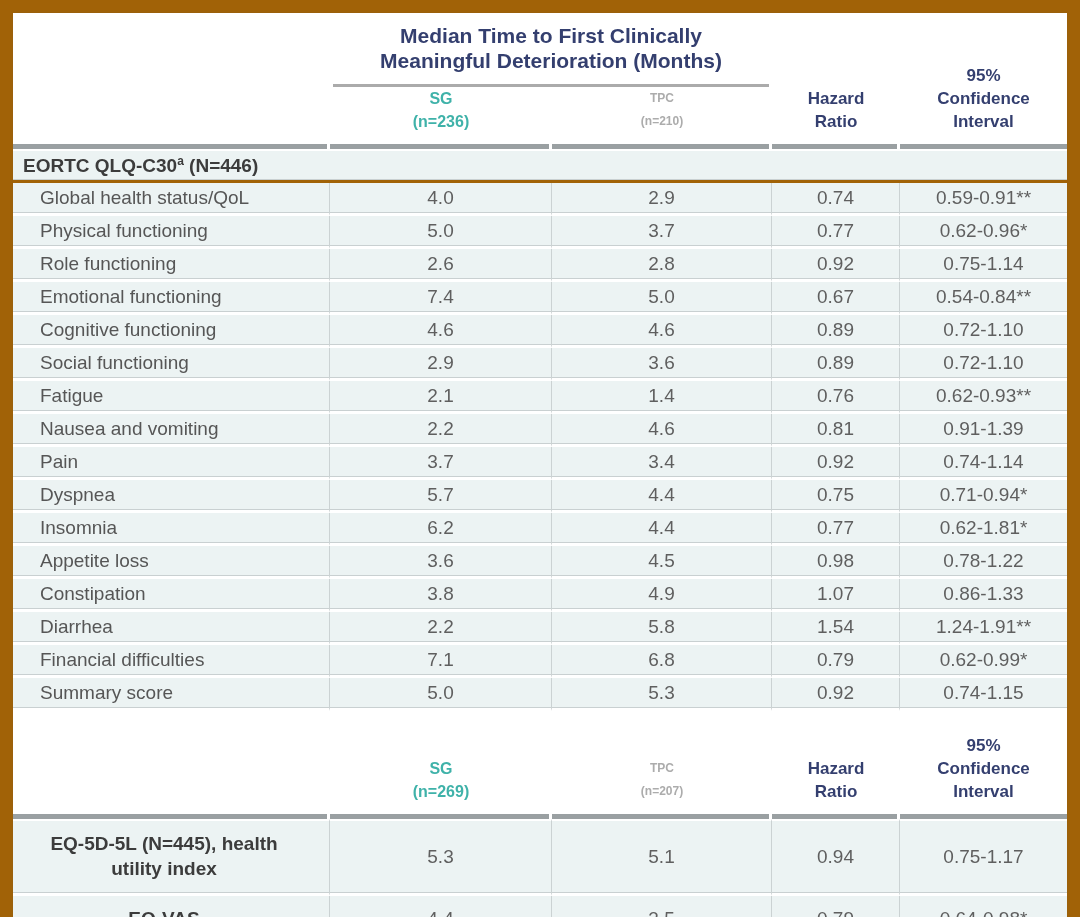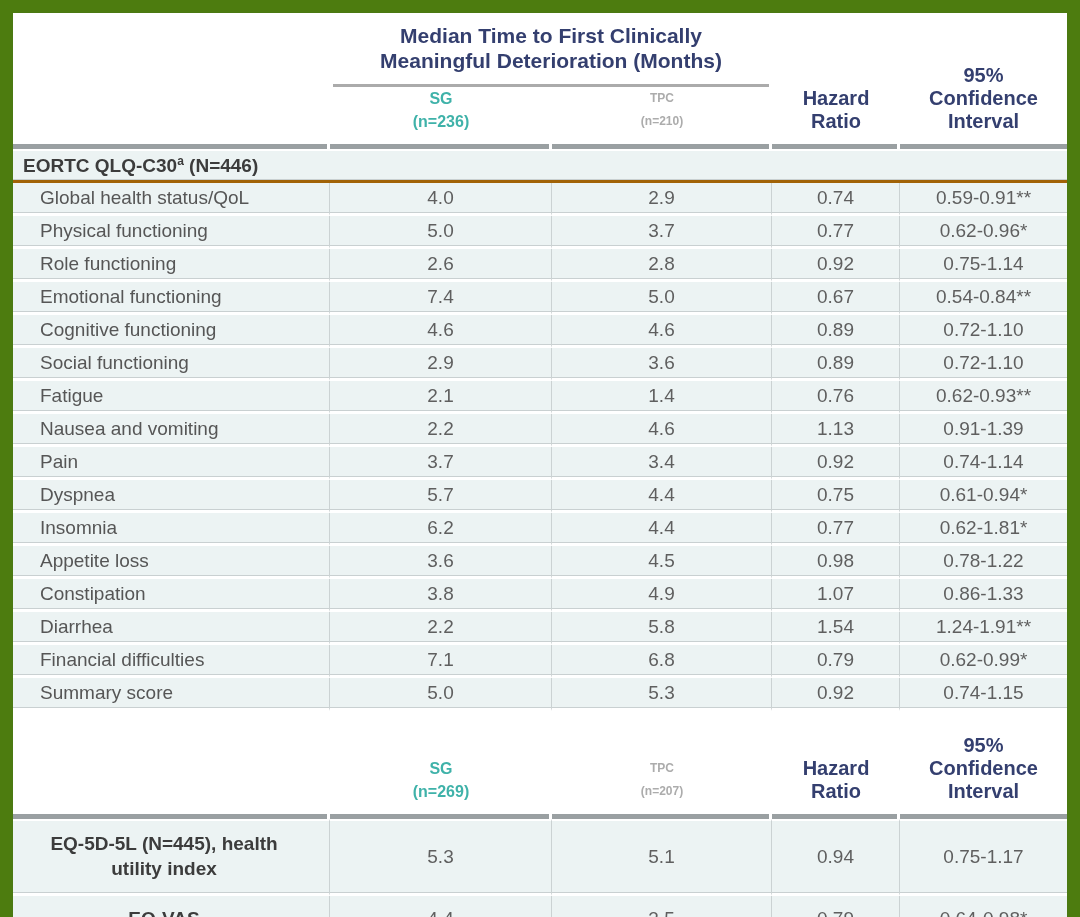--- a/index.html
+++ b/index.html
@@ -5,21 +5,21 @@
   html, body {
     margin: 0;
     padding: 0;
     background: #EDF4F3;
     font-family: "Liberation Sans", sans-serif;
   }
   .page {
     width: 1080px;
     height: 917px;
     position: relative;
-    background: #4d7c0f;
+    background: #a16207;
   }
   .card {
     position: absolute;
     left: 13px;
     top: 13px;
     width: 1054px;
     background: #FFFFFF;
     box-shadow: 0 0 3px rgba(60,80,80,0.15);
   }
   table.results {
@@ -29,21 +29,21 @@
     table-layout: fixed;
   }
   td { padding: 0; }
 
   
   .hcell {
     background: #FFFFFF;
     text-align: center;
     vertical-align: bottom;
   }
-  .navy  { color: #343F6F; font-weight: bold; font-size: 20px; line-height: 23px; }
+  .navy  { color: #343F6F; font-weight: bold; font-size: 17px; line-height: 23px; }
   .sgc   { color: #3FB2A9; font-weight: bold; font-size: 16px; line-height: 23px; }
   .tpcc  { color: #ACACAC; font-weight: bold; font-size: 12px; line-height: 23px; }
   .hpad  { padding-bottom: 11px; }
 
   .title-cell { background:#FFFFFF; vertical-align: top; padding-top: 10px; }
   .title-line {
     color: #343F6F;
     font-weight: bold;
     font-size: 21px;
     line-height: 25px;
@@ -207,36 +207,36 @@
             <td class="data vline label-cell">Fatigue</td>
             <td class="data vline num-cell">2.1</td>
             <td class="data vline num-cell">1.4</td>
             <td class="data vline num-cell">0.76</td>
             <td class="data num-cell">0.62-0.93**</td>
           </tr>
           <tr>
             <td class="data vline label-cell">Nausea and vomiting</td>
             <td class="data vline num-cell">2.2</td>
             <td class="data vline num-cell">4.6</td>
-            <td class="data vline num-cell">1.13</td>
+            <td class="data vline num-cell">0.81</td>
             <td class="data num-cell">0.91-1.39</td>
           </tr>
           <tr>
             <td class="data vline label-cell">Pain</td>
             <td class="data vline num-cell">3.7</td>
             <td class="data vline num-cell">3.4</td>
             <td class="data vline num-cell">0.92</td>
             <td class="data num-cell">0.74-1.14</td>
           </tr>
           <tr>
             <td class="data vline label-cell">Dyspnea</td>
             <td class="data vline num-cell">5.7</td>
             <td class="data vline num-cell">4.4</td>
             <td class="data vline num-cell">0.75</td>
-            <td class="data num-cell">0.61-0.94*</td>
+            <td class="data num-cell">0.71-0.94*</td>
           </tr>
           <tr>
             <td class="data vline label-cell">Insomnia</td>
             <td class="data vline num-cell">6.2</td>
             <td class="data vline num-cell">4.4</td>
             <td class="data vline num-cell">0.77</td>
             <td class="data num-cell">0.62-1.81*</td>
           </tr>
           <tr>
             <td class="data vline label-cell">Appetite loss</td>

